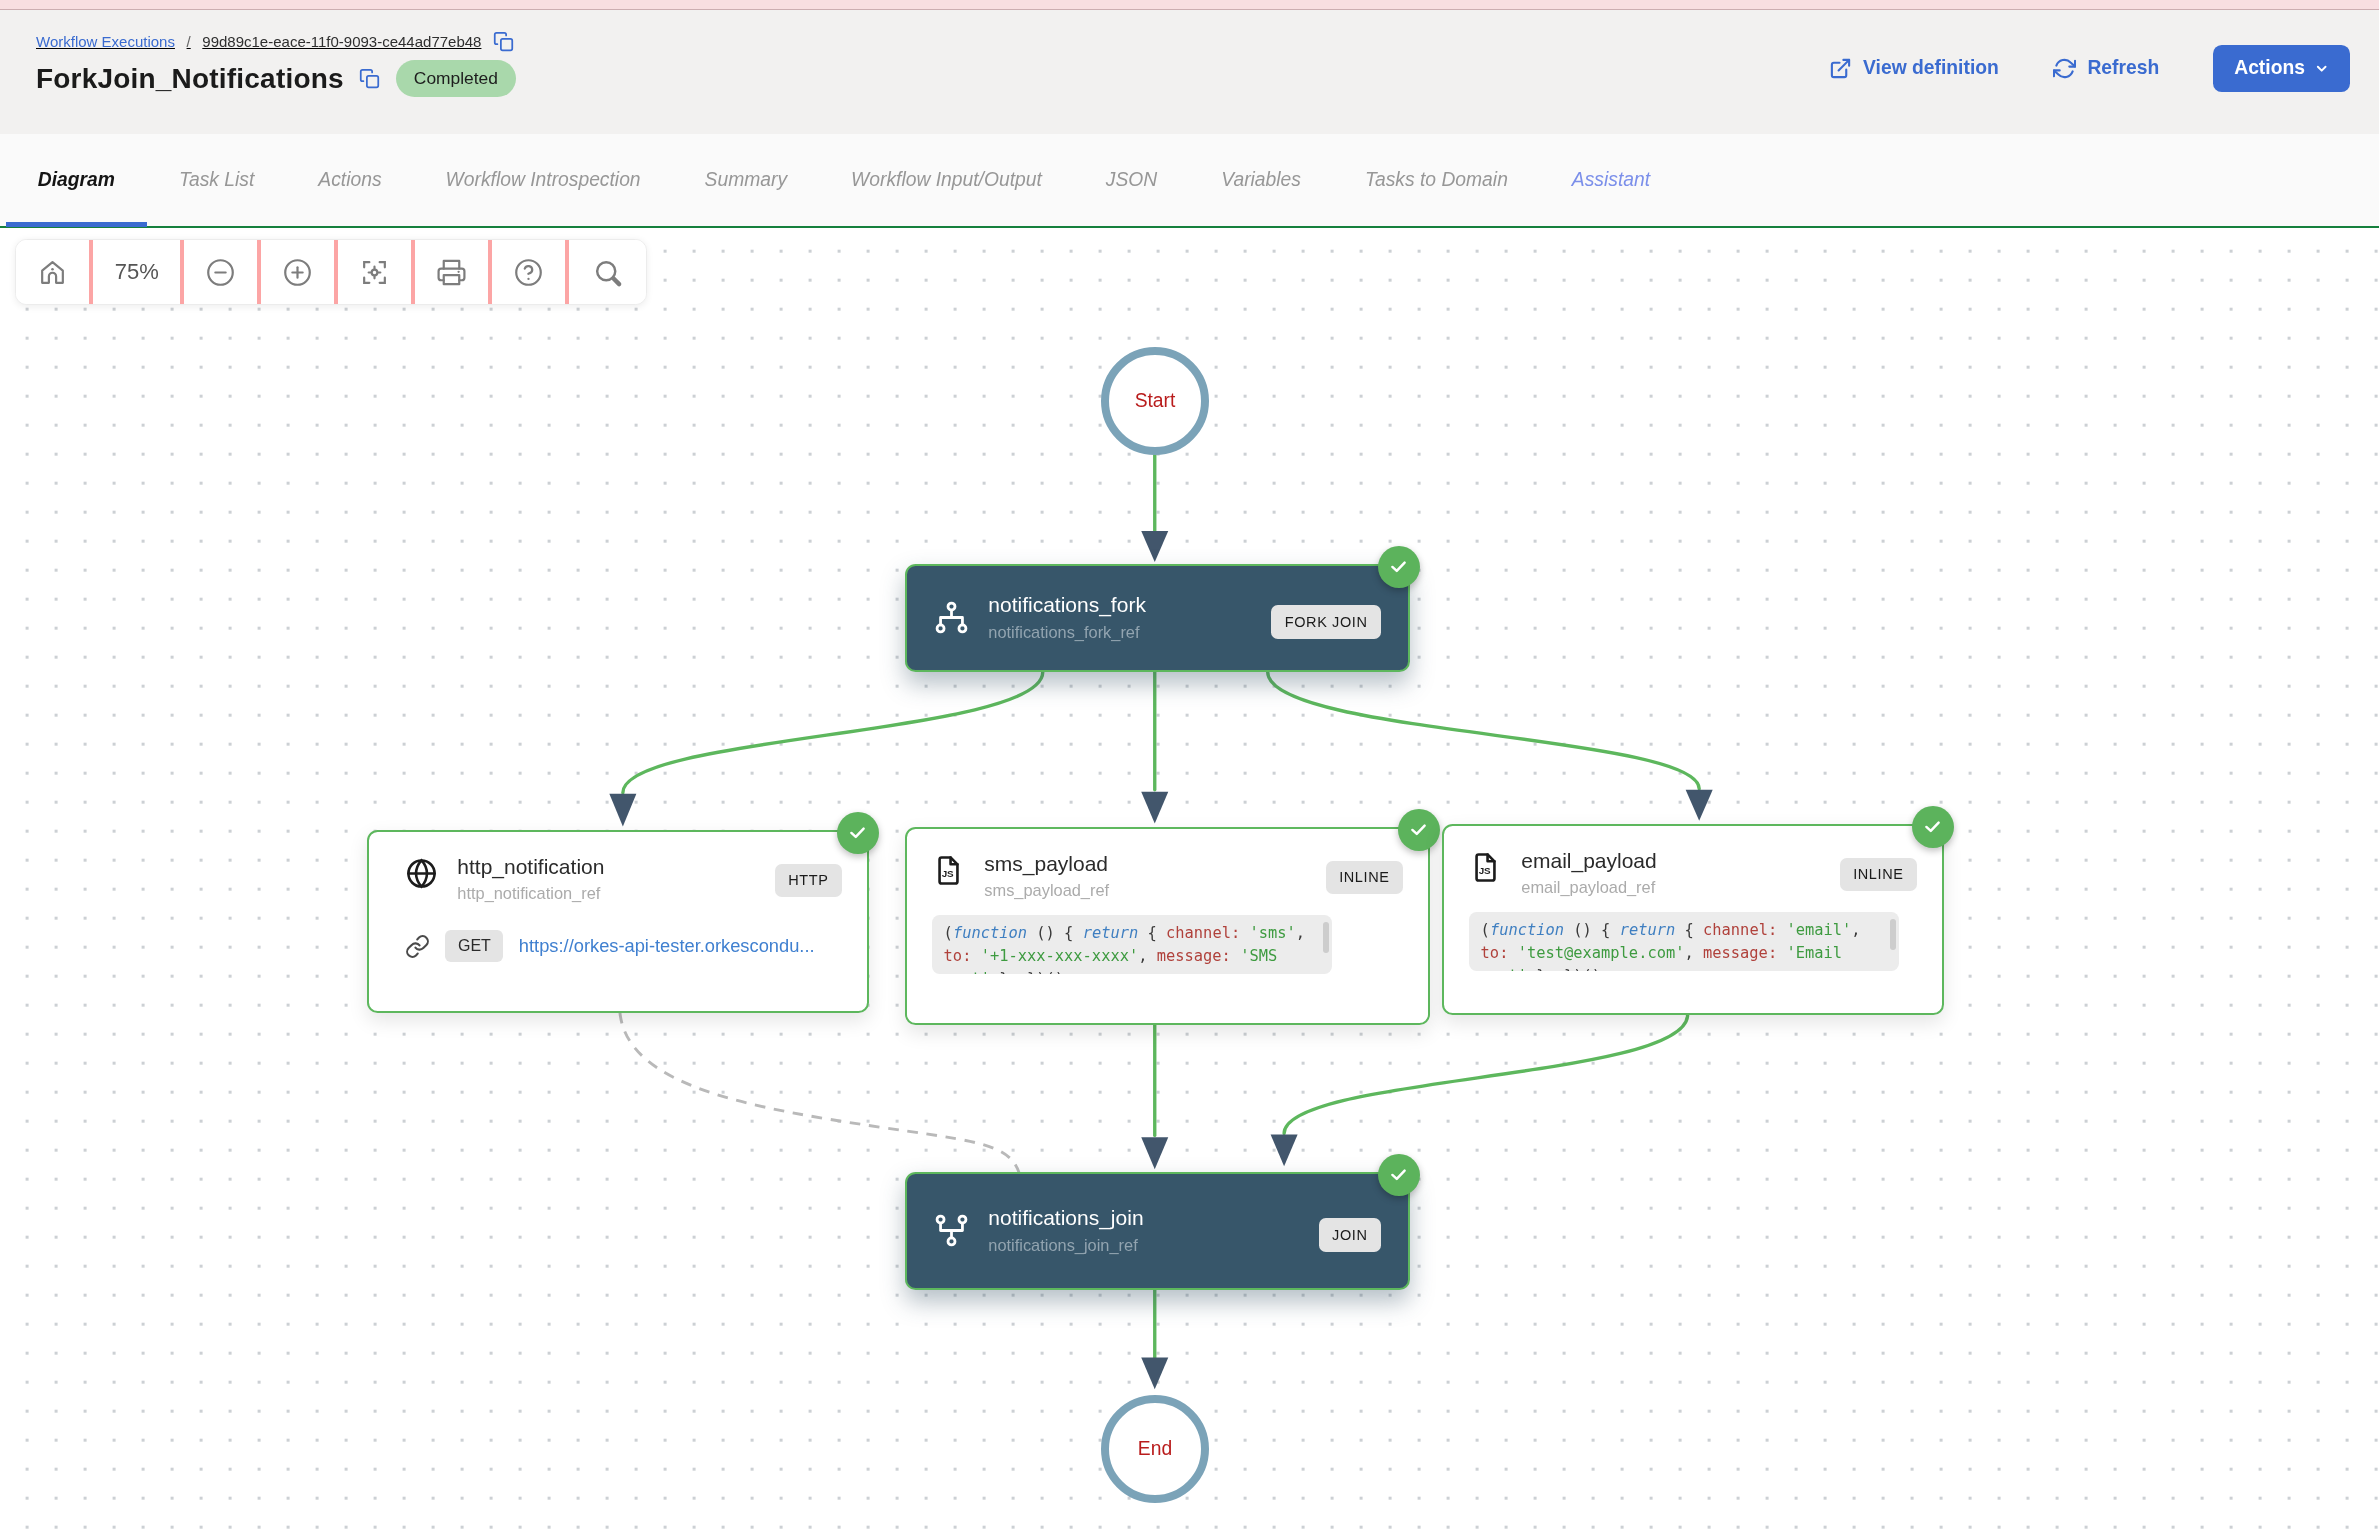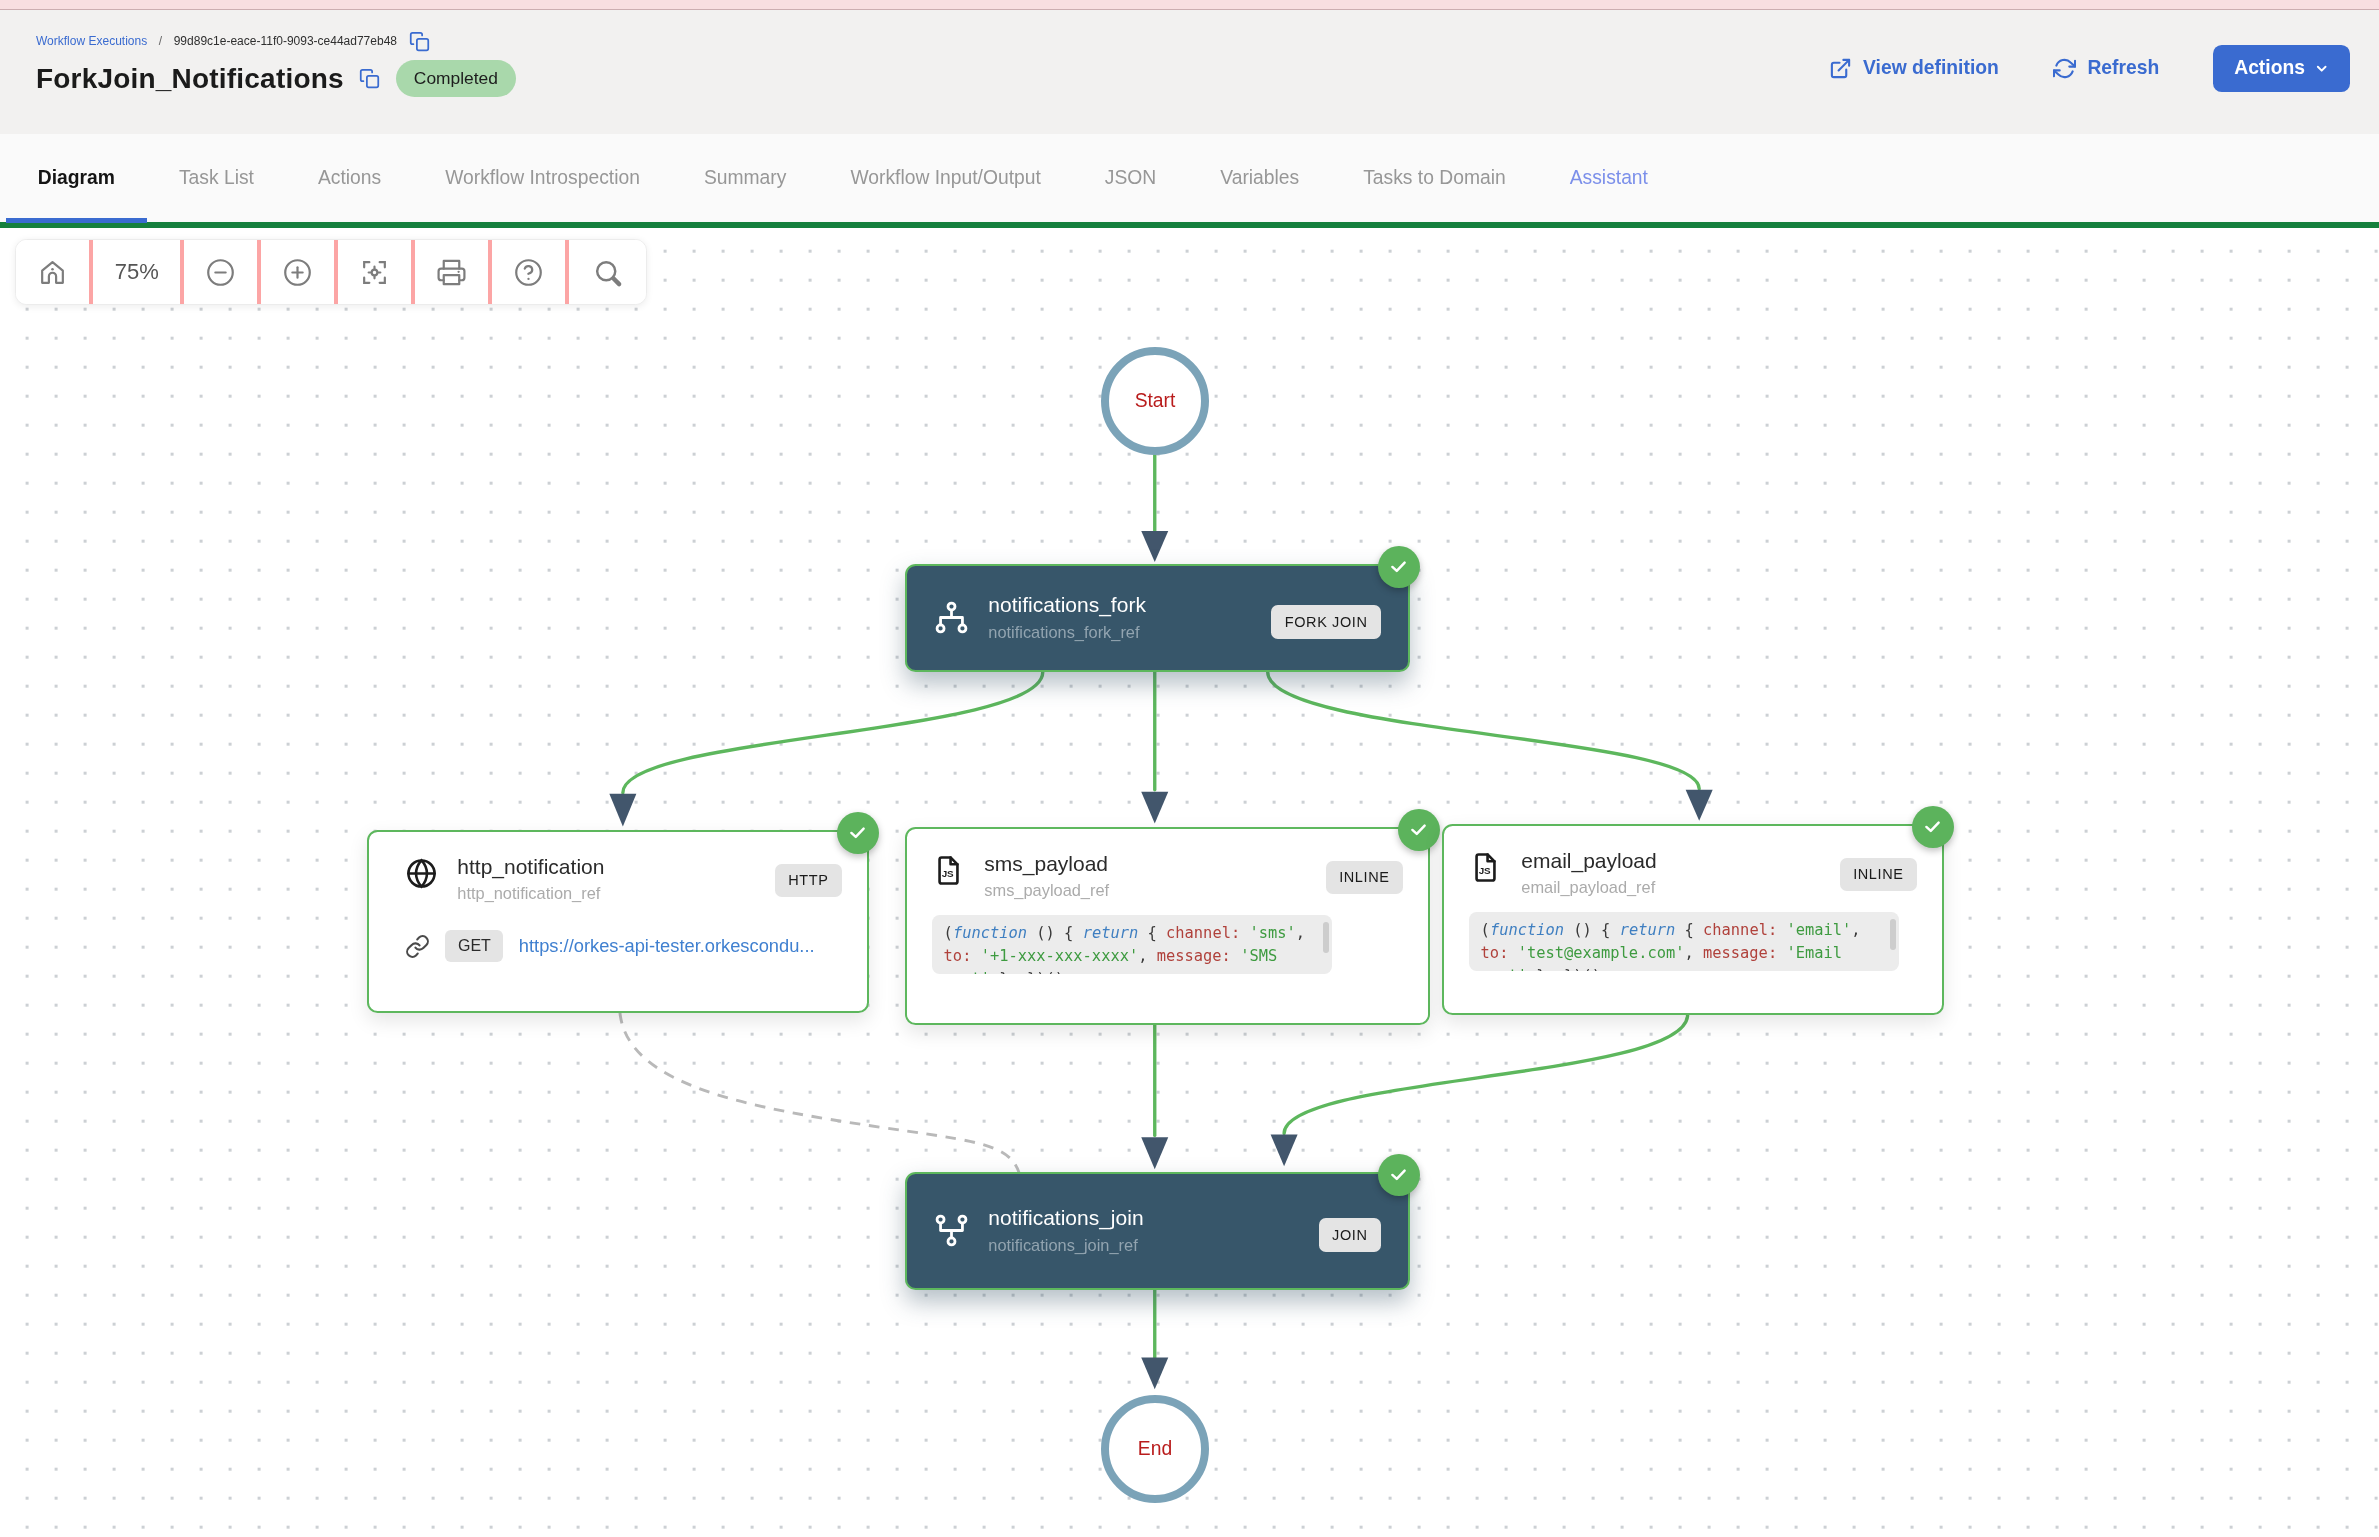--- a/index.html
+++ b/index.html
@@ -4,41 +4,41 @@
 <style>
   * { margin:0; padding:0; box-sizing:border-box; }
   html,body { width:2379px; height:1537px; overflow:hidden; background:#fff;
     font-family:"Liberation Sans","DejaVu Sans",sans-serif; }
 
   
   .top-strip { height:9.7px; background:#f8dee1; border-bottom:1.9px solid #ccadb1; }
 
   
   .header { background:#f2f1f0; height:124px; position:relative; padding:21px 0 0 36px; }
-  .breadcrumb { display:flex; align-items:center; gap:11.6px; font-size:12px; }
+  .breadcrumb { display:flex; align-items:center; gap:11.6px; font-size:15px;text-decoration:underline; }
   .bc-link { color:#3a6bd0; cursor:pointer; }
   .bc-sep { color:#666; }
   .bc-id { color:#2f2f2f; }
   .copy-ic { width:21px; height:21px; color:#3a6bd0; cursor:pointer; flex:0 0 auto; }
   .title-row { display:flex; align-items:center; gap:15.4px; margin-top:8.7px; }
   .page-title { font-size:28px; font-weight:700; color:#1b1b1b; letter-spacing:0.2px; }
   .status-badge { background:#a9d8ab; color:#1d1d1d; border-radius:965px; padding:7.7px 18.3px;
     font-size:17.4px; font-weight:500; }
   .header-actions { position:absolute; right:29px; top:35px; display:flex; align-items:center; gap:54px; }
   .hdr-btn { display:flex; align-items:center; gap:11.6px; color:#3a6bd0; font-size:19.3px;
     font-weight:600; cursor:pointer; }
   .hdr-btn svg { width:23px; height:23px; }
   .actions-btn { background:#3a6bd0; color:#fff; border:none; border-radius:8.7px; padding:12.6px 21px;
     font-size:19.3px; font-weight:600; display:flex; align-items:center; gap:8.7px; cursor:pointer;
     font-family:inherit; }
   .actions-btn svg { width:15.4px; height:15.4px; }
 
   
   .tabbar { background:#fafafa; height:94px; display:flex; align-items:stretch;
-    padding-left:5.8px; border-bottom:6px solid #15803d; position:relative; }
+    padding-left:5.8px; border-bottom:2px solid #15803d; position:relative;font-style:italic; }
   .tab { font-size:19.3px; color:#979797; padding:0 32px; display:flex; align-items:center;
     cursor:pointer; position:relative; white-space:nowrap; }
   .tab.active { color:#141414; font-weight:600; }
   .tab.active::after { content:""; position:absolute; left:0; right:0; bottom:-1px; height:4.8px;
     background:#3a6bd0; }
   .tab.highlight { color:#7b8fea; }
 
   
   .canvas { position:relative; height:1308px; background:#fff;
     background-image:radial-gradient(circle,#ccd0d4 1.5px,transparent 1.8px);

